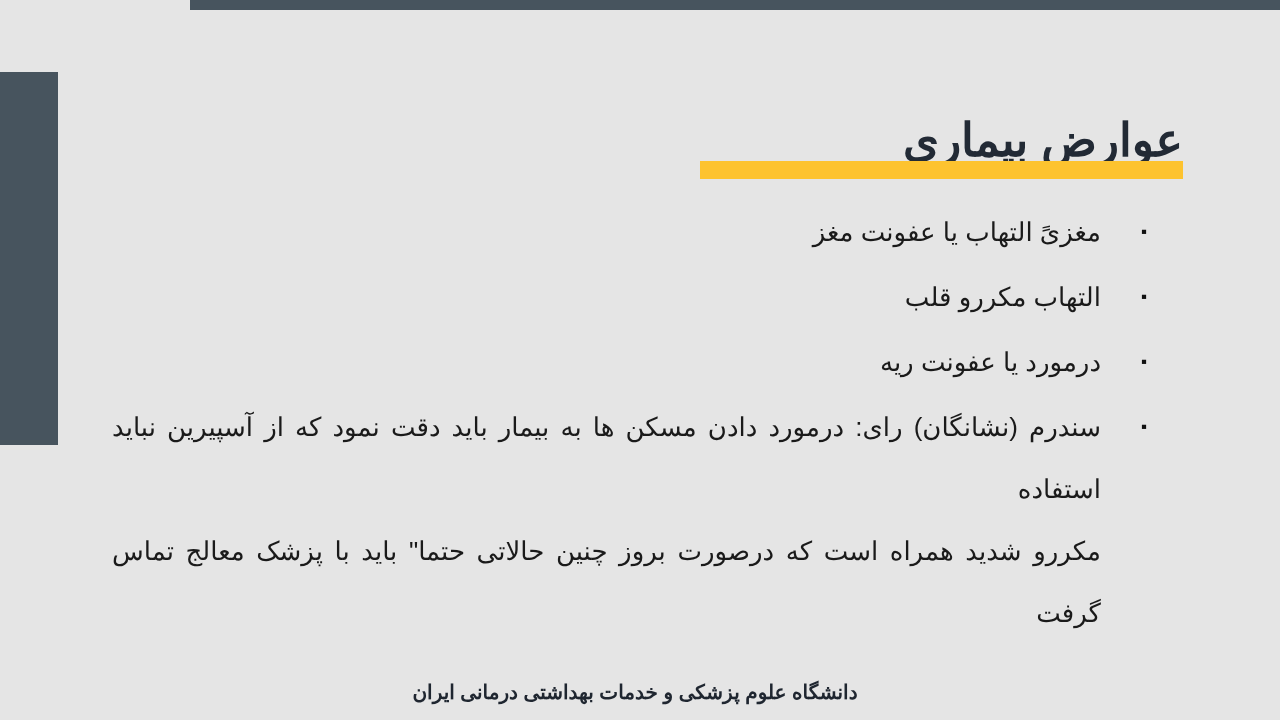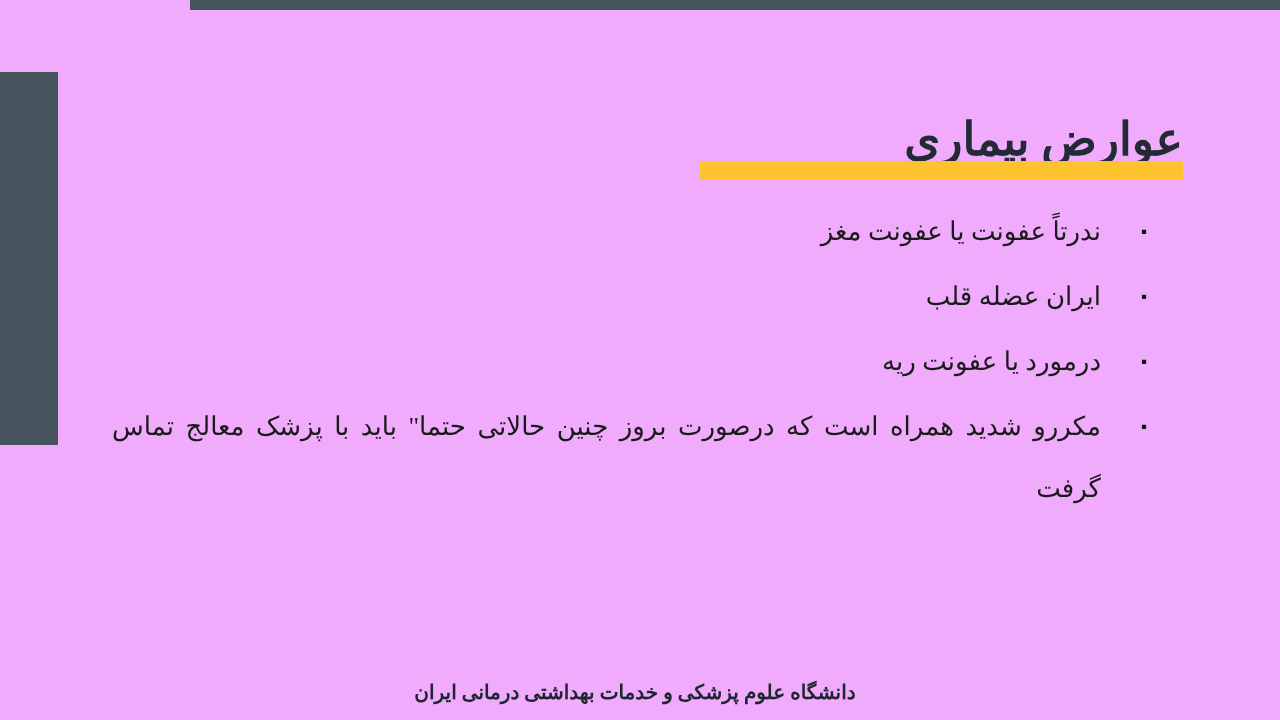--- a/index.html
+++ b/index.html
@@ -4,23 +4,23 @@
 <style>
   html, body {
     margin: 0;
     padding: 0;
     background: #ffffff;
   }
   .slide {
     position: relative;
     width: 1280px;
     height: 720px;
-    background: #f0abfc;
+    background: #e5e5e5;
     overflow: hidden;
-    font-family: Liberation Serif, serif;
+    font-family: Liberation Sans, sans-serif;
   }
   .top-accent-bar {
     position: absolute;
     top: 0;
     left: 190px;
     right: 0;
     height: 10px;
     background: #47545e;
   }
   .left-accent-rect {
@@ -113,35 +113,36 @@
   <div class="left-accent-rect"></div>
 
   <h1 class="slide-title">عوارض بیماری</h1>
 
   <div class="title-underline"></div>
 
   <div class="content">
 
     <div class="bullet-item">
       <span class="bullet-marker">▪</span>
-      <span class="bullet-text">ندرتاً عفونت یا عفونت مغز</span>
+      <span class="bullet-text">مغزیً التهاب یا عفونت مغز</span>
     </div>
 
     <div class="bullet-item">
       <span class="bullet-marker">▪</span>
-      <span class="bullet-text">ایران عضله قلب</span>
+      <span class="bullet-text">التهاب مکررو قلب</span>
     </div>
 
     <div class="bullet-item">
       <span class="bullet-marker">▪</span>
       <span class="bullet-text">درمورد یا عفونت ریه</span>
     </div>
 
     <div class="bullet-item paragraph">
       <span class="bullet-marker">▪</span>
+      <span class="para-line">سندرم (نشانگان) رای: درمورد دادن مسکن ها به بیمار باید دقت نمود که از آسپیرین نباید استفاده</span>
       <span class="para-line">مکررو شدید همراه است که درصورت بروز چنین حالاتی حتما" باید با پزشک معالج تماس گرفت</span>
 
     </div>
 
   </div>
 
   <div class="footer">دانشگاه علوم پزشکی و خدمات بهداشتی درمانی ایران</div>
 
 </div>
 

